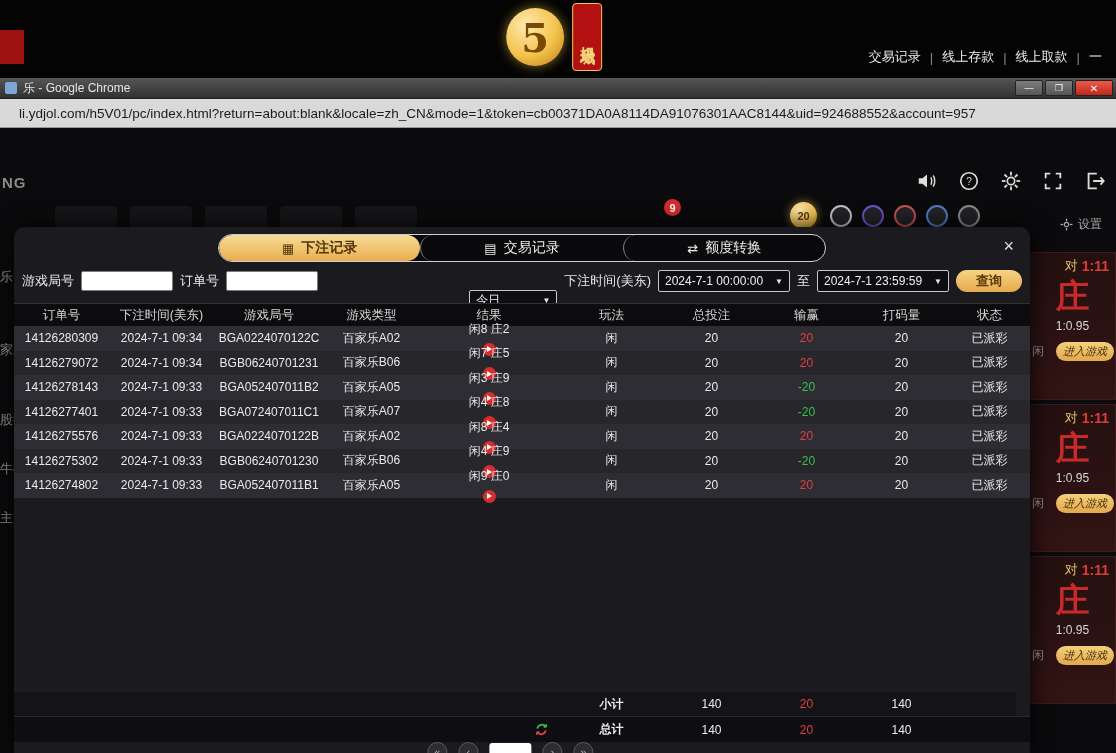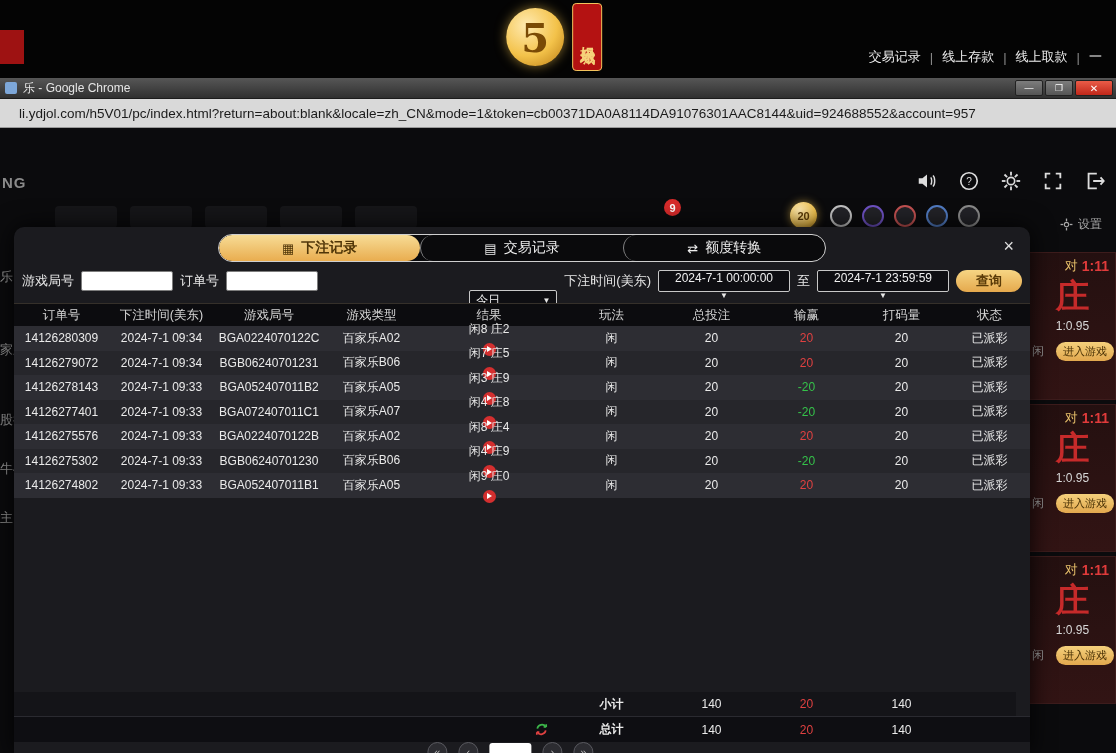--- a/index.html
+++ b/index.html
@@ -50,38 +50,38 @@
 
   
   .rpanel{position:absolute;left:1030px;width:86px;height:148px;background:linear-gradient(#241010,#321414);border:1px solid #3d1c1c;border-left:none;cursor:pointer;}
   .rp-top{display:flex;justify-content:flex-end;align-items:center;gap:4px;padding:4px 6px 0;}
   .rp-pair{color:#e8c06a;font-size:13px;}
   .rp-odds{color:#e03b3b;font-weight:bold;font-size:14px;}
   .rp-banker{color:#c62a2a;font-family:"DejaVu Serif",serif;font-size:34px;font-weight:bold;text-align:center;margin-top:4px;line-height:1;}
   .rp-bodds{color:#d8d8d8;font-size:12px;text-align:center;margin-top:6px;}
   .rp-bottom{display:flex;align-items:center;justify-content:space-between;padding:0 1px 0 2px;margin-top:9px;}
   .rp-player{color:#9a9a9a;font-size:12px;}
-  .rp-enter{background:linear-gradient(#f4d07c,#e2a84e);color:#4a3206;font-size:11px;padding:2px 7px;border-radius:10px;white-space:nowrap;cursor:pointer;}
+  .rp-enter{background:linear-gradient(#f4d07c,#e2a84e);color:#4a3206;font-size:11px;padding:2px 7px;border-radius:10px;white-space:nowrap;cursor:pointer;font-style:italic;}
 
   
   .modal{position:absolute;left:14px;top:99px;width:1016px;height:527px;background:#1b1b1f;border-radius:10px 10px 0 0;overflow:hidden;box-shadow:0 0 24px rgba(0,0,0,.85);}
   .tabbar{position:absolute;left:50%;top:7px;transform:translateX(-50%);width:608px;height:28px;display:flex;background:#0a0a0c;border:1px solid #cfcfcf;border-radius:15px;overflow:hidden;}
   .tab{flex:1;display:flex;align-items:center;justify-content:center;gap:7px;color:#ededed;font-size:14px;cursor:pointer;border-radius:14px;}
   .tab + .tab{border-left:1px solid rgba(255,255,255,.5);}
   .tab.active{background:linear-gradient(#f7dc96,#e9ad4f);color:#503608;font-weight:bold;border-left:none;}
   .tab .ticon{font-size:13px;line-height:1;}
   .modal-close{position:absolute;right:16px;top:10px;color:#e0e0e0;font-size:18px;line-height:1;cursor:pointer;}
 
   .filters{position:absolute;left:8px;right:8px;top:42px;height:24px;display:flex;align-items:center;gap:7px;}
   .flabel{color:#e8e8e8;font-size:13px;white-space:nowrap;}
   .f-input{width:92px;height:20px;background:#fff;border:1px solid #7d7d7d;border-radius:2px;font-size:12px;padding:0 4px;color:#222;}
   .f-select{height:22px;background:#0e0e12;border:1px solid #c8c8c8;color:#f0f0f0;font-size:12px;display:flex;align-items:center;justify-content:space-between;padding:0 6px;gap:6px;cursor:pointer;border-radius:2px;}
   .f-select .arrow{font-size:8px;color:#e8e8e8;}
   .sel-today{width:88px;margin-left:auto;margin-top:39px;}
-  .sel-date{width:132px;flex-direction:column;}
+  .sel-date{width:132px;}
   .query-btn{width:66px;height:22px;border-radius:11px;background:linear-gradient(#f6d584,#e5a94d);color:#5a3b08;font-size:13px;font-weight:bold;display:flex;align-items:center;justify-content:center;cursor:pointer;}
 
   .grid-row{display:grid;grid-template-columns:95px 105px 110px 95px 140px 105px 95px 95px 95px 1fr;align-items:center;}
   .cell{text-align:center;font-size:12px;color:#eaeaea;white-space:nowrap;overflow:hidden;}
   .thead{position:absolute;left:0;right:0;top:76px;height:23px;background:#0c0c0f;border-top:1px solid #35302a;}
   .thead .cell{color:#d6d6d6;font-size:12.5px;}
   .tbody{position:absolute;left:0;right:0;top:99px;}
   .trow{height:24.5px;}
   .trow.odd{background:#2d2d33;}
   .trow.even{background:#26262b;}

